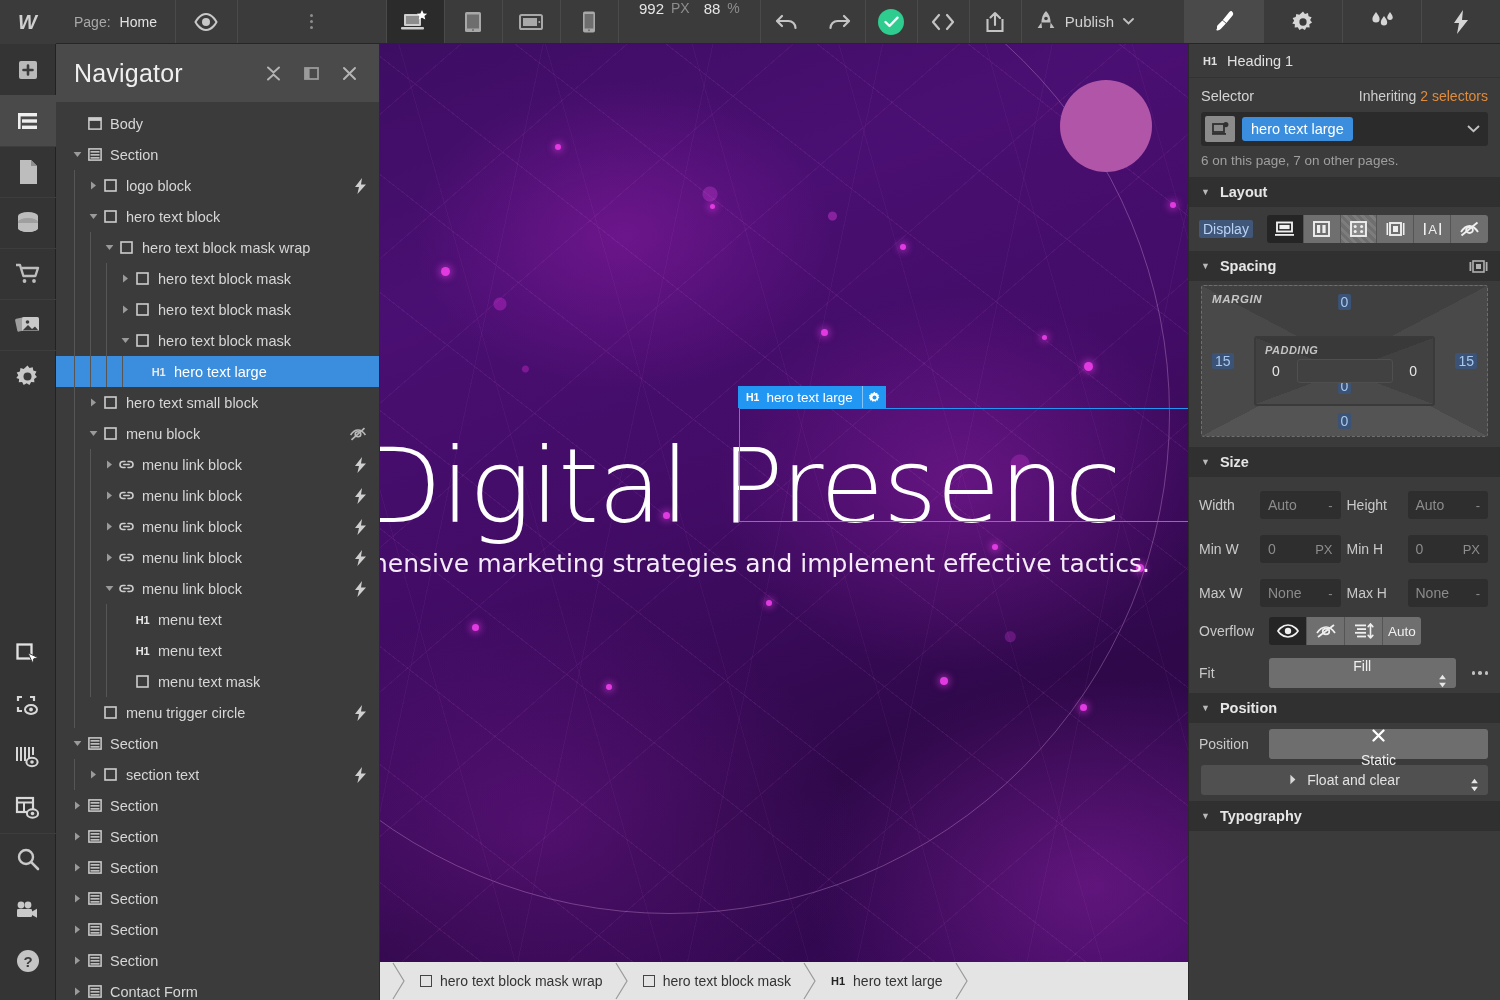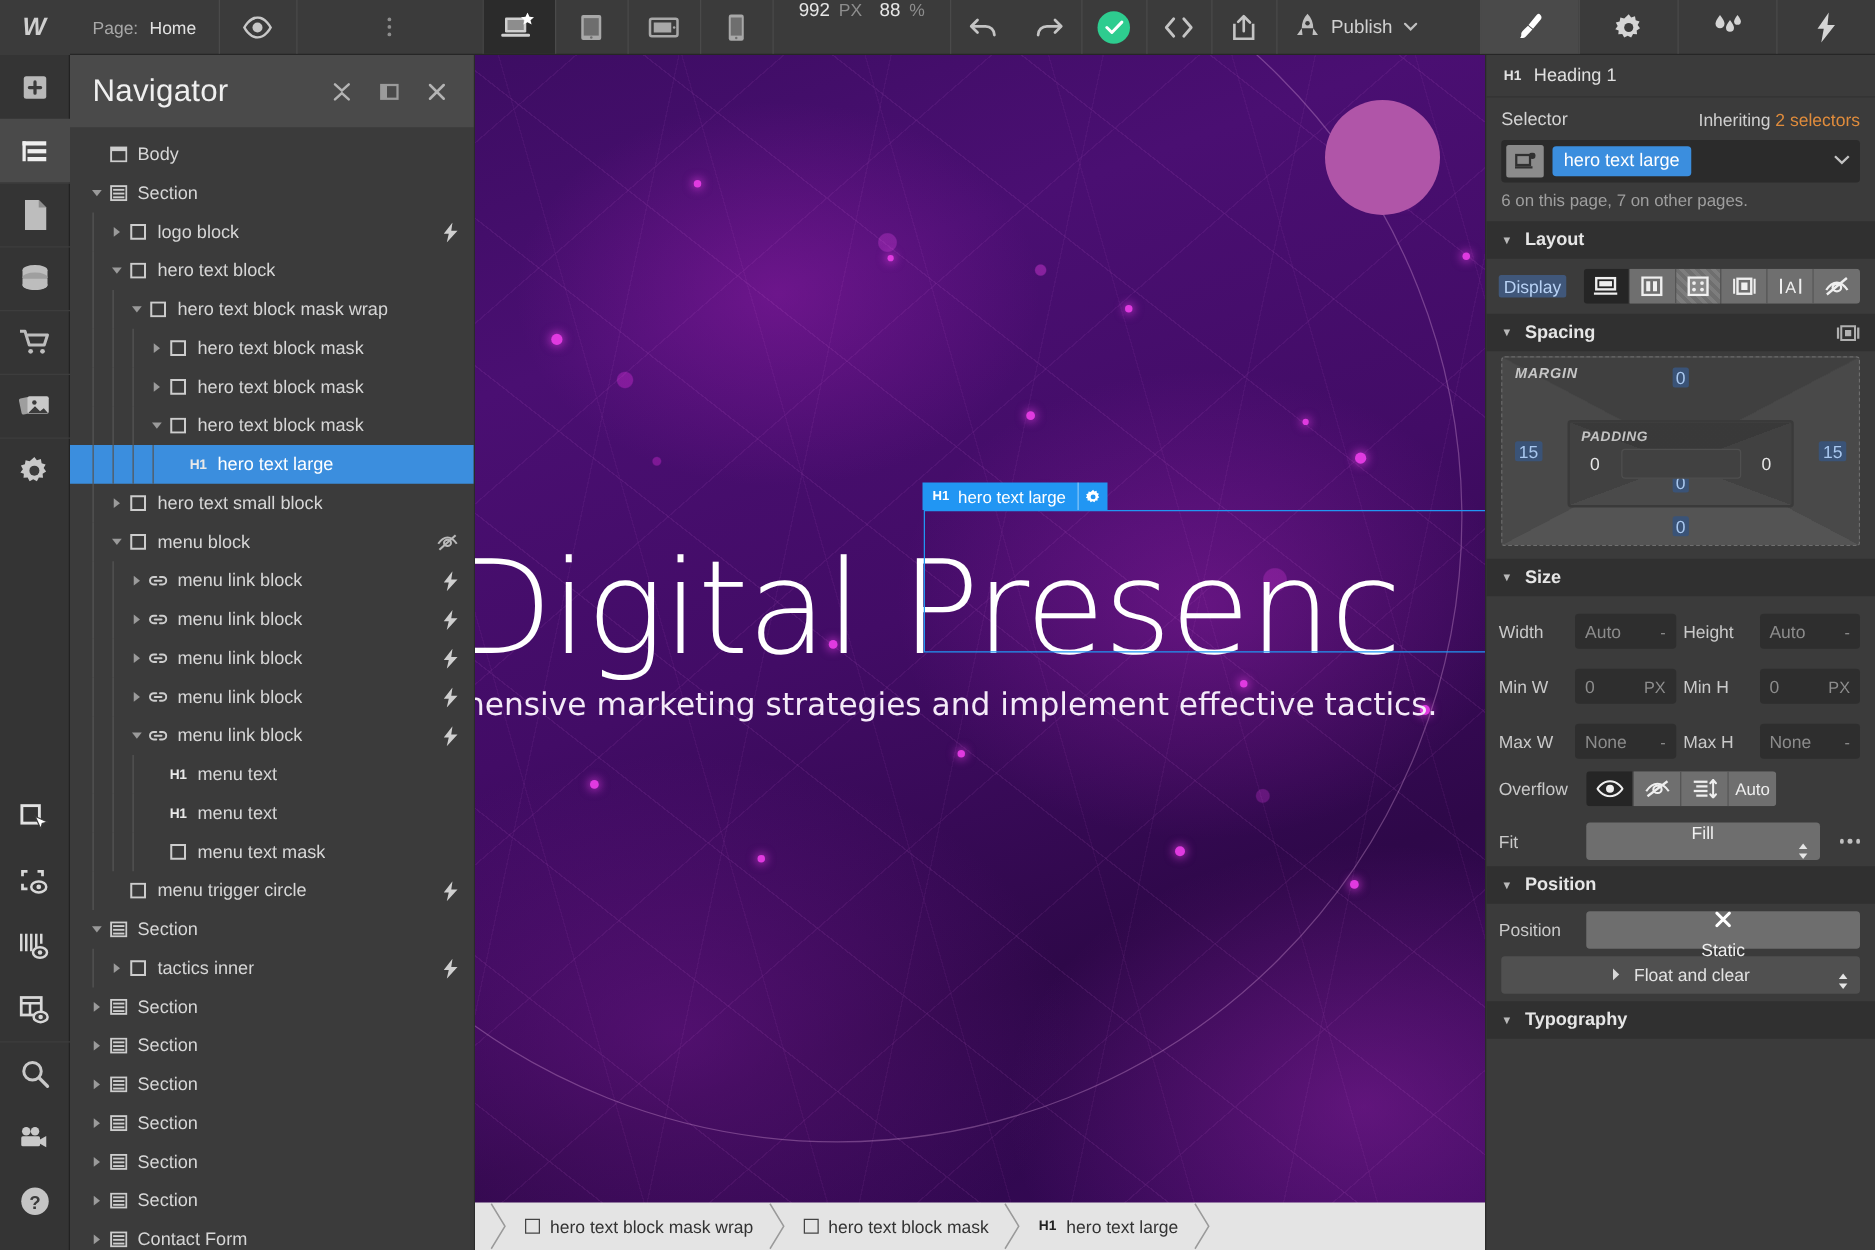--- a/index.html
+++ b/index.html
@@ -913,21 +913,21 @@
           <span class="tree-arrow">
             <svg width="7" height="9" viewBox="0 0 7 9">
               <path d="M1 0.6v7.8L6 4.5z" fill="currentColor"></path>
             </svg>
           </span>
           <span class="tree-ico">
             <svg width="13" height="13" viewBox="0 0 13 13">
               <rect x="1" y="1" width="11" height="11" fill="none" stroke="currentColor" stroke-width="1.6"></rect>
             </svg>
           </span>
-          <span class="tree-label">tactics inner</span>
+          <span class="tree-label">section text</span>
           <span class="tree-badge">
             <svg width="13" height="16" viewBox="0 0 13 16">
               <path d="M8 0L1 9h4l-1.6 7L12 6.5H7z" fill="#cfcfcf"></path>
             </svg>
           </span>
         </div>
         <div class="tree-row">
           <span style="flex: 0 0 14px;"></span>
           <span class="tree-arrow">
             <svg width="7" height="9" viewBox="0 0 7 9">

